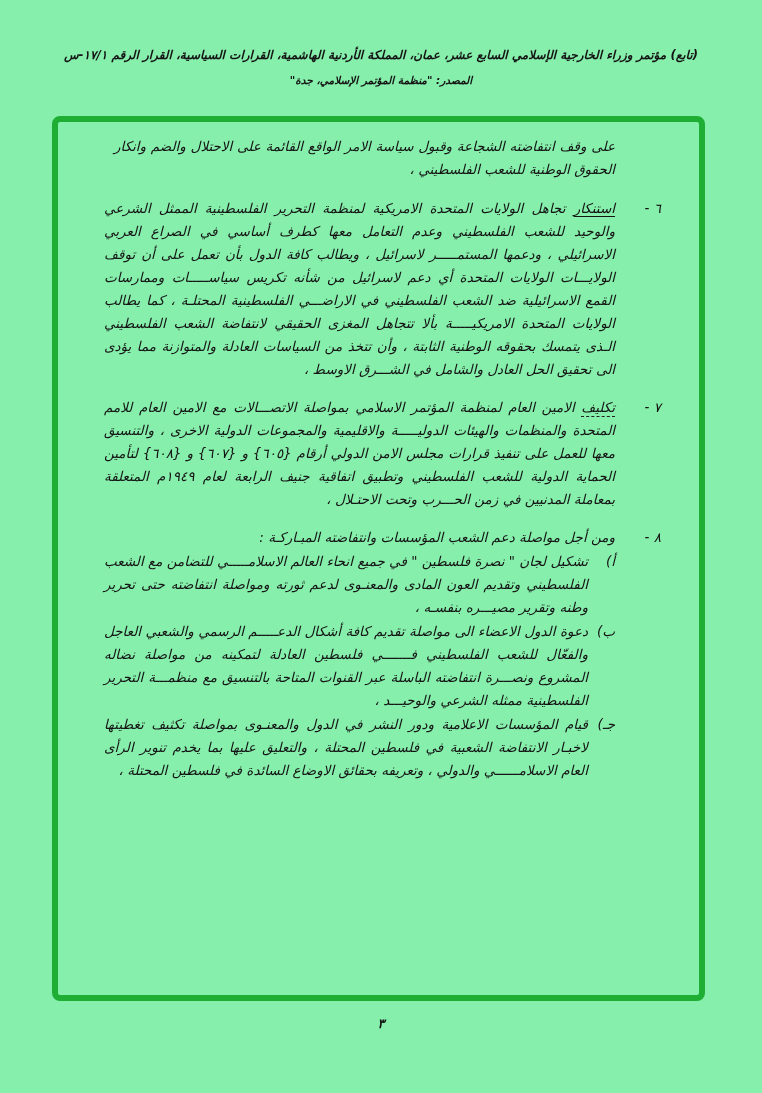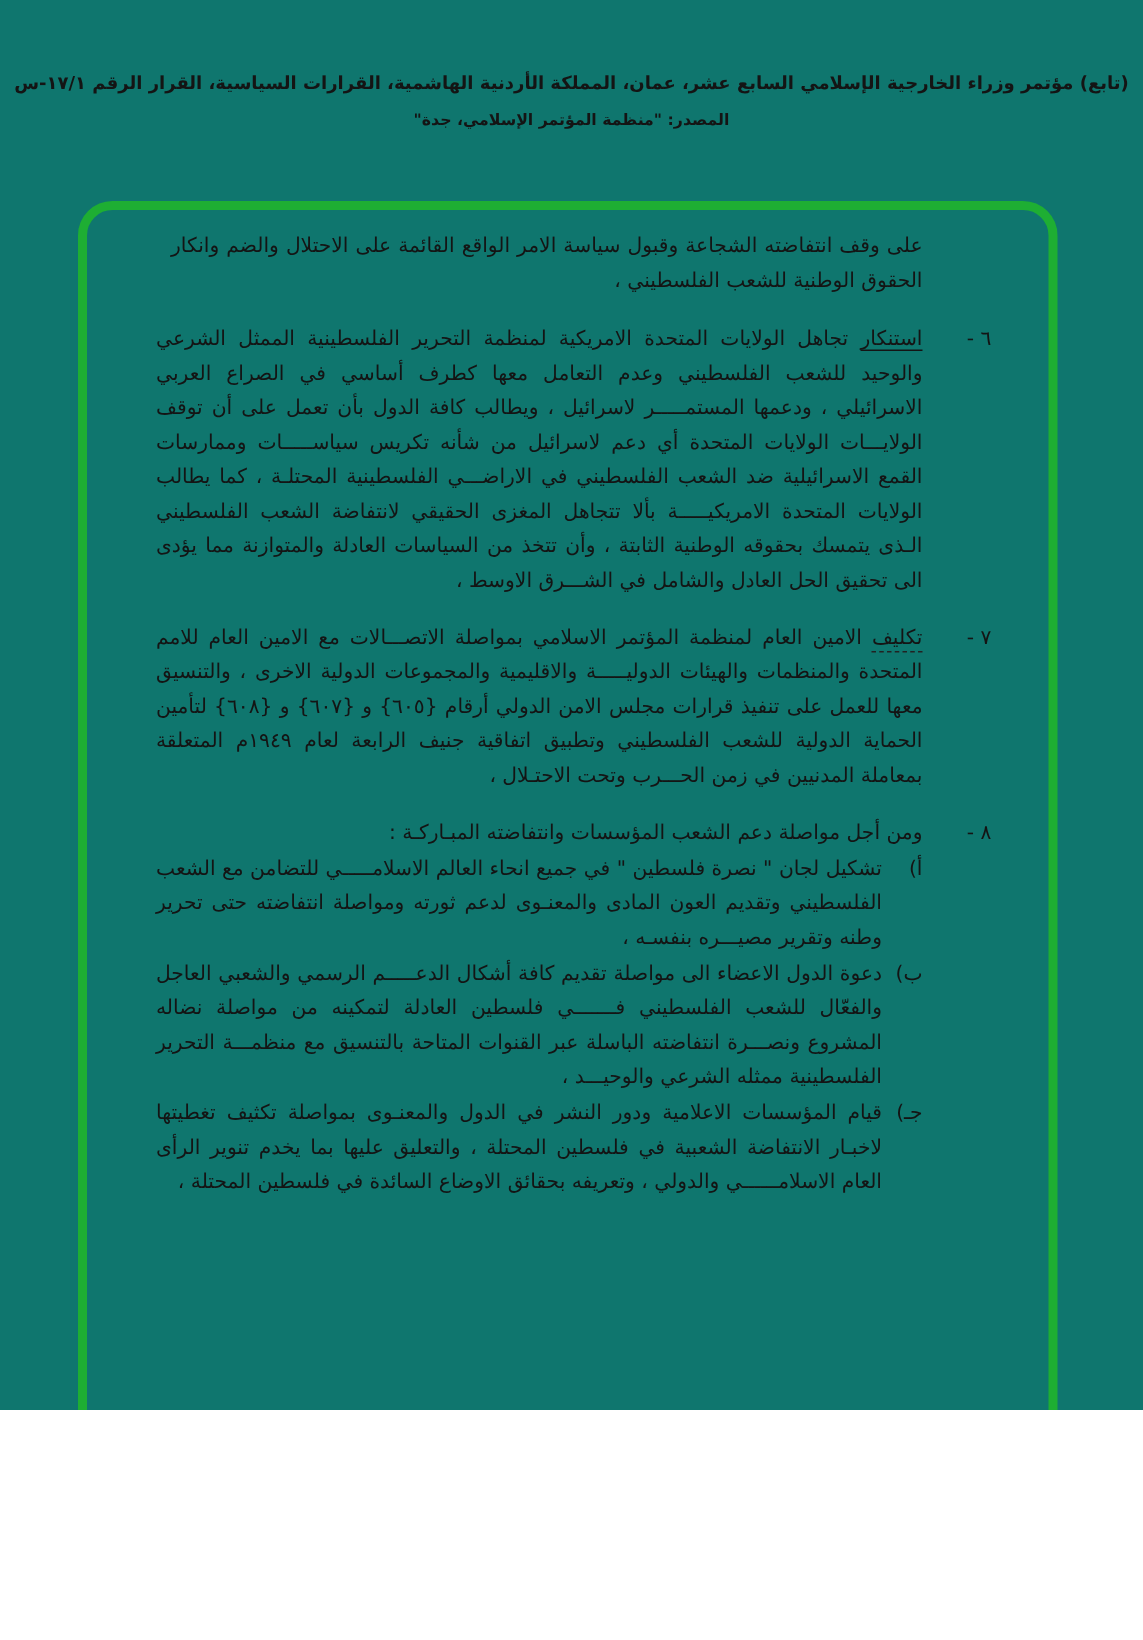--- a/index.html
+++ b/index.html
@@ -1,23 +1,24 @@
 <!DOCTYPE html>
 <html lang="ar"><head>
 <meta charset="utf-8">
 <style>
   html, body { margin: 0; padding: 0; background: #ffffff; }
   .page {
     position: relative;
     width: 762px;
-    height: 940px;
-    background: #0f766e;
+    height: 1093px;
+    background: #86efac;
     font-family: "DejaVu Sans", sans-serif;
     color: #141414;
     overflow: hidden;
+    font-style: italic;
   }
   .header {
     position: absolute;
     top: 48px;
     left: 0; right: 0;
     text-align: center;
     direction: rtl;
   }
   .header-line1 {
     font-size: 12px;
@@ -26,25 +27,25 @@
     letter-spacing: 0.2px;
   }
   .header-line2 {
     margin-top: 12px;
     font-size: 10.5px;
     font-weight: bold;
   }
   .frame {
     position: absolute;
     left: 52px;
-    top: 134px;
+    top: 116px;
     width: 653px;
     height: 885px;
     border: 6px solid #1eae33;
-    border-radius: 23px;
+    border-radius: 8px;
     box-sizing: border-box;
   }
   .content {
     position: absolute;
     inset: 0;
     padding: 13px 38px 0 46px;
     direction: rtl;
     text-align: justify;
     font-size: 13.5px;
     line-height: 23px;

